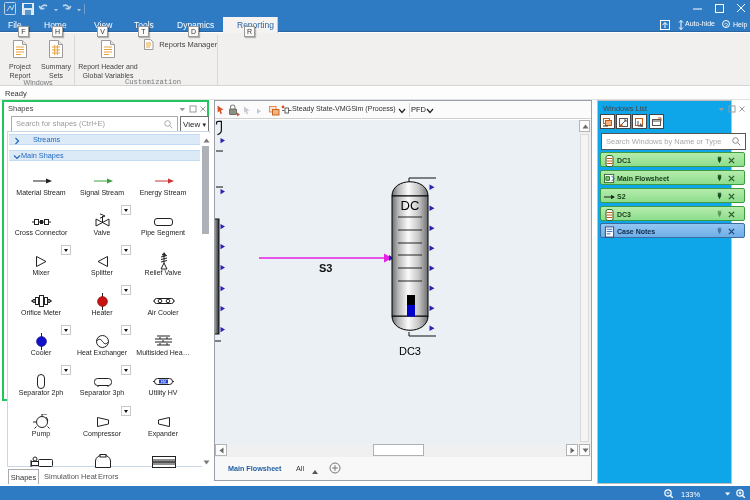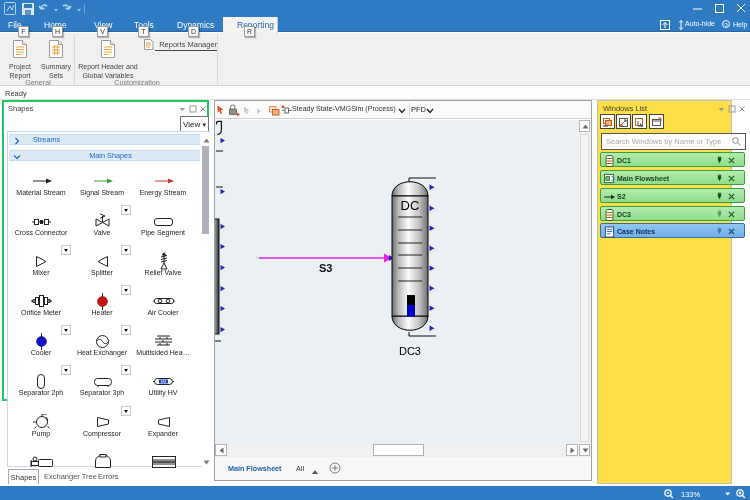--- a/index.html
+++ b/index.html
@@ -16,21 +16,21 @@
 
 #ribbon { left:0; top:33px; width:750px; height:53px; background:#F1F0EF; border-bottom:1px solid #D4D4D4; }
 .grouplabel { position:absolute; top:45px; font-size:7.2px; color:#7A7A7A; text-align:center; }
 .groupsep { position:absolute; top:2px; width:1px; height:50px; background:#D8D8D8; }
 .bigbtn { position:absolute; top:6px; text-align:center; font-size:7px; color:#444; line-height:1.25; }
 
 #readybar { left:0; top:87px; width:750px; height:13px; background:#FDFDFD; border-bottom:1px solid #E0E0E0; }
 
 #shapespanel { left:2px; top:100px; width:207px; height:301px; background:#fff; border:2px solid #22c55e; }
 #canvaspanel { left:214px; top:100px; width:378px; height:381px; background:#fff; border:1px solid #9AA0A8; }
-#windowspanel { left:597px; top:100px; width:135px; height:384px; background:#fde047; border:1px solid #BFBFBF; }
+#windowspanel { left:597px; top:100px; width:135px; height:384px; background:#0ea5e9; border:1px solid #BFBFBF; }
 #statusbar { left:0; top:486px; width:750px; height:14px; background:#2F7BC3; }
 .paneltitle { font-size:7.5px; color:#444; }
 .panelicons { position:absolute; color:#8A8A8A; font-size:9px; }
 
 #searchbox { position:absolute; left:7px; top:14px; width:167px; height:16px; border:1px solid #ABABAB; background:#fff; color:#9A9A9A; font-size:7.5px; line-height:14px; padding-left:4px; }
 #viewbtn { position:absolute; left:176px; top:14px; width:29px; height:17px; border:1px solid #707070; background:#fff; color:#222; font-size:8px; text-align:center; line-height:15px; }
 #shapelist { position:absolute; left:3px; top:29px; width:203px; height:336px; border:1px solid #C8D6E5; background:#fff; }
 .sechdr { position:absolute; left:1px; width:191px; height:11px; background:#DCEAF8; border-top:1px solid #C3DCF1; border-bottom:1px solid #C3DCF1; color:#1E68BE; font-size:7.3px; line-height:10px; }
 .shlabel { position:absolute; width:66px; text-align:center; font-size:7px; color:#222; white-space:nowrap; }
 .ddbtn { position:absolute; width:10px; height:10px; border:1px solid #C9C9C9; background:#fff; z-index:5; }
@@ -129,51 +129,57 @@
     <div class="bigbtn" style="left:68px;width:80px;">
       <svg width="20" height="20" viewBox="0 0 20 20" style="margin-bottom:1px;">
         <path d="M3.5 1.5 h9 l4 4 v13 h-13 z" fill="#fff" stroke="#9B9B9B"></path>
         <path d="M12.5 1.5 v4 h4" fill="#FAE3C8" stroke="#9B9B9B"></path>
         <g stroke="#E8A33D" stroke-width="1.2">
             <path d="M6 8 h8 M6 10.5 h8 M6 13 h8 M6 15.5 h5"></path>
           </g>
       </svg>
       <div>Report Header and<br>Global Variables</div>
     </div>
-    <div class="abs" style="left:142px;top:5px;height:14px;font-size:7.5px;color:#444;text-decoration:underline;">
+    <div class="abs" style="left:142px;top:5px;height:14px;font-size:7.5px;color:#444;">
       <svg width="13" height="13" viewBox="0 0 13 13" style="vertical-align:-2px;">
         <path d="M2.5 1.5 h6 l2.5 2.5 v7.5 h-8.5 z" fill="#fff" stroke="#9B9B9B"></path>
         <g stroke="#E8A33D" stroke-width="1">
             <path d="M4 5 h5 M4 7 h5 M4 9 h4"></path>
           </g>
       </svg>
       <span style="vertical-align:2px;">&nbsp;Reports Manager</span>
     </div>
     <div class="groupsep" style="left:74px;"></div>
     <div class="groupsep" style="left:217px;"></div>
-    <div class="grouplabel" style="left:8px;width:60px;">General</div>
-    <div class="grouplabel" style="left:92px;width:90px;">Customization</div>
+    <div class="grouplabel" style="left:8px;width:60px;">Windows</div>
+    <div class="grouplabel" style="left:108px;width:90px;font-family:Liberation Mono, monospace;">Customization</div>
   </div>
   <div class="abs" id="readybar">
       <span style="position:absolute;left:5px;top:2px;font-size:7.5px;color:#333;">Ready</span>
     </div>
 
   <div class="abs" id="shapespanel">
     <div class="paneltitle" style="position:absolute;left:4px;top:2px;">Shapes</div>
     <svg class="panelicons" style="left:175px;top:3px;" width="28" height="9" viewBox="0 0 28 9">
       <path d="M0.5 3 l2.8 3.2 l2.8 -3.2 z" fill="#9A9A9A"></path>
       <rect x="11" y="1" width="6" height="6" fill="none" stroke="#9A9A9A"></rect>
       <path d="M21.5 1.5 l5 5 M26.5 1.5 l-5 5" stroke="#9A9A9A" fill="none"></path>
     </svg>
+    <div id="searchbox">Search for shapes (Ctrl+E)
+      <svg style="position:absolute;right:4px;top:3px;" width="9" height="9" viewBox="0 0 9 9">
+          <circle cx="3.5" cy="3.5" r="2.8" fill="none" stroke="#A8A8A8"></circle>
+          <line x1="5.7" y1="5.7" x2="8.3" y2="8.3" stroke="#A8A8A8"></line>
+        </svg>
+    </div>
     <div id="viewbtn">View <span style="font-size:7px;">▾</span></div>
     <div id="shapelist">
       <div class="sechdr" style="top:2px;"><svg style="position:absolute;left:5px;top:2px;" width="6" height="8" viewBox="0 0 6 8">
             <path d="M1.5 1 L4.5 4 L1.5 7" fill="none" stroke="#1E68BE" stroke-width="1.2"></path>
           </svg><span style="margin-left:24px;">Streams</span></div>
-      <div class="sechdr" style="top:18px;text-align:center;"><svg style="position:absolute;left:4px;top:3px;" width="8" height="6" viewBox="0 0 8 6">
+      <div class="sechdr" style="top:18px;"><svg style="position:absolute;left:4px;top:3px;" width="8" height="6" viewBox="0 0 8 6">
             <path d="M1 1.5 L4 4.5 L7 1.5" fill="none" stroke="#1E68BE" stroke-width="1.2"></path>
           </svg><span style="margin-left:12px;">Main Shapes</span></div>
       <div id="shgrid">
 
         <svg class="shicon" style="left:25px;top:44px;" width="19" height="10" viewBox="0 0 19 10">
             <line x1="0" y1="5" x2="14" y2="5" stroke="#222"></line>
             <path d="M13 2.6 L19 5 L13 7.4 z" fill="#222"></path>
           </svg>
         <svg class="shicon" style="left:86px;top:44px;" width="19" height="10" viewBox="0 0 19 10">
             <line x1="0" y1="5" x2="14" y2="5" stroke="#3C9E3C"></line>
@@ -337,21 +343,21 @@
             <path d="M0.5 4.5 L3.5 0.5 L6.5 4.5 z" fill="#7A7A7A"></path>
           </svg>
         <div style="position:absolute;left:0px;top:13px;width:7px;height:88px;background:#AEB1B8;"></div>
         <svg style="position:absolute;left:1px;top:327px;" width="7" height="5" viewBox="0 0 7 5">
             <path d="M0.5 0.5 L3.5 4.5 L6.5 0.5 z" fill="#7A7A7A"></path>
           </svg>
       </div>
     </div>
     <div id="bottomtabs">
       <div style="position:absolute;left:4px;top:1px;width:31px;height:15px;background:#fff;border:1px solid #ABABAB;border-bottom:none;text-align:center;line-height:15px;color:#333;">Shapes</div>
-      <div style="position:absolute;left:40px;top:4px;">Exchanger Tree</div>
+      <div style="position:absolute;left:40px;top:4px;">Simulation Heat</div>
       <div style="position:absolute;left:94px;top:4px;">Errors</div>
     </div>
   </div>
   <div class="abs" id="canvaspanel">
     <div id="ctoolbar">
       <svg style="position:absolute;left:1px;top:2px;" width="76" height="14" viewBox="0 0 76 14">
         <path d="M1.5 2.5 L7.5 6.8 L4.9 7.3 L6 10.4 L4.4 10.9 L3.4 7.9 L1.7 9.5 z" fill="#D94F26"></path>
         <path d="M14.5 6 v-1.8 a2.2 2.2 0 0 1 4.4 0 V6" fill="none" stroke="#8A8A8A" stroke-width="1.1"></path>
         <rect x="13.5" y="6" width="7" height="5.5" rx="0.5" fill="#8F8F82" stroke="#5A5A50" stroke-width="0.8"></rect>
         <path d="M21 9.5 l3 2 l-3 2 z" fill="#D94F26"></path>

